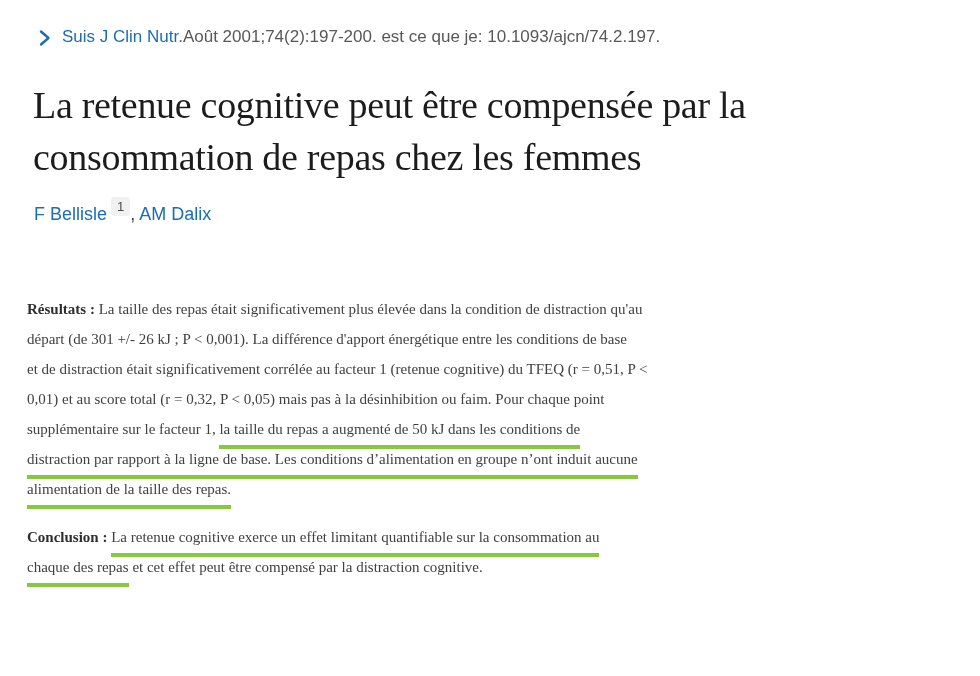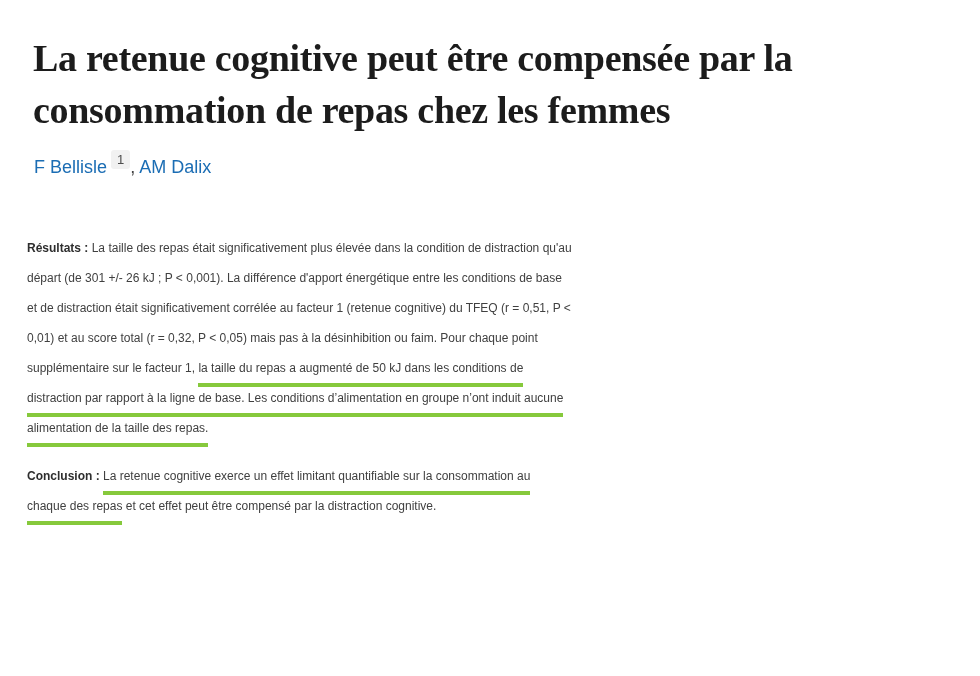--- a/index.html
+++ b/index.html
@@ -25,54 +25,63 @@
     font-size:17px;color:var(--citation);
   }
   .chevron{flex:0 0 auto;display:inline-flex;margin-top:1px;cursor:pointer;}
   .citation-text{white-space:pre;}
   .journal-link{color:var(--link);cursor:pointer;text-decoration:none;}
   .citation-details{color:var(--citation);}
   
   .title{
     margin:32px 0 0 33px;
     font-family:"Liberation Serif", serif;
-    font-weight:700;
+    font-weight:400;
     font-size:38px;line-height:52px;
     color:var(--title);
     letter-spacing:-0.3px;
   }
   
   .authors{
     margin:21px 0 0 34px;
     font-size:18px;color:var(--body);
   }
   .author-link{color:var(--link);cursor:pointer;text-decoration:none;}
   .sup{
     display:inline-block;background:var(--sup-bg);color:var(--sup-text);
     font-size:13px;line-height:1;padding:3px 6px;border-radius:3px;
     position:relative;top:-9px;margin-left:4px;
   }
   .authors-separator{white-space:pre;color:var(--body);}
   
   .abstract{
-    margin:55px 0 0 27px;
+    margin:69px 0 0 27px;
     width:930px;
-    font-size:12px;line-height:30px;
+    font-size:15px;line-height:30px;
     color:var(--body);
+    font-family:Liberation Serif, serif;
   }
   .para + .para{margin-top:18px;}
   .pline{white-space:pre-wrap;height:30px;}
   .b{font-weight:700;color:var(--label);}
   .u{border-bottom:4px solid var(--highlight);padding-bottom:8px;}
 </style>
 </head>
 <body>
 
 <div class="page">
 
+  <div class="citation">
+    <span class="chevron">
+      <svg width="13" height="18" viewBox="0 0 13 18" aria-hidden="true">
+        <path d="M3 2.5 L10.5 9 L3 15.5" fill="none" stroke="#1b6db4" stroke-width="2.4" stroke-linecap="round" stroke-linejoin="round"></path>
+      </svg>
+    </span>
+    <span class="citation-text"><a class="journal-link">Suis J Clin Nutr</a><span class="citation-details">.Août 2001;74(2):197-200. est ce que je: 10.1093/ajcn/74.2.197.</span></span>
+  </div>
 
   <h1 class="title" style="margin-top:32px;margin-bottom:0;">
     <div class="title-line">La retenue cognitive peut être compensée par la</div>
     <div class="title-line">consommation de repas chez les femmes</div>
   </h1>
 
   <div class="authors">
     <a class="author-link">F Bellisle</a><span class="sup">1</span><span class="authors-separator">, </span><a class="author-link">AM Dalix</a>
   </div>
 

